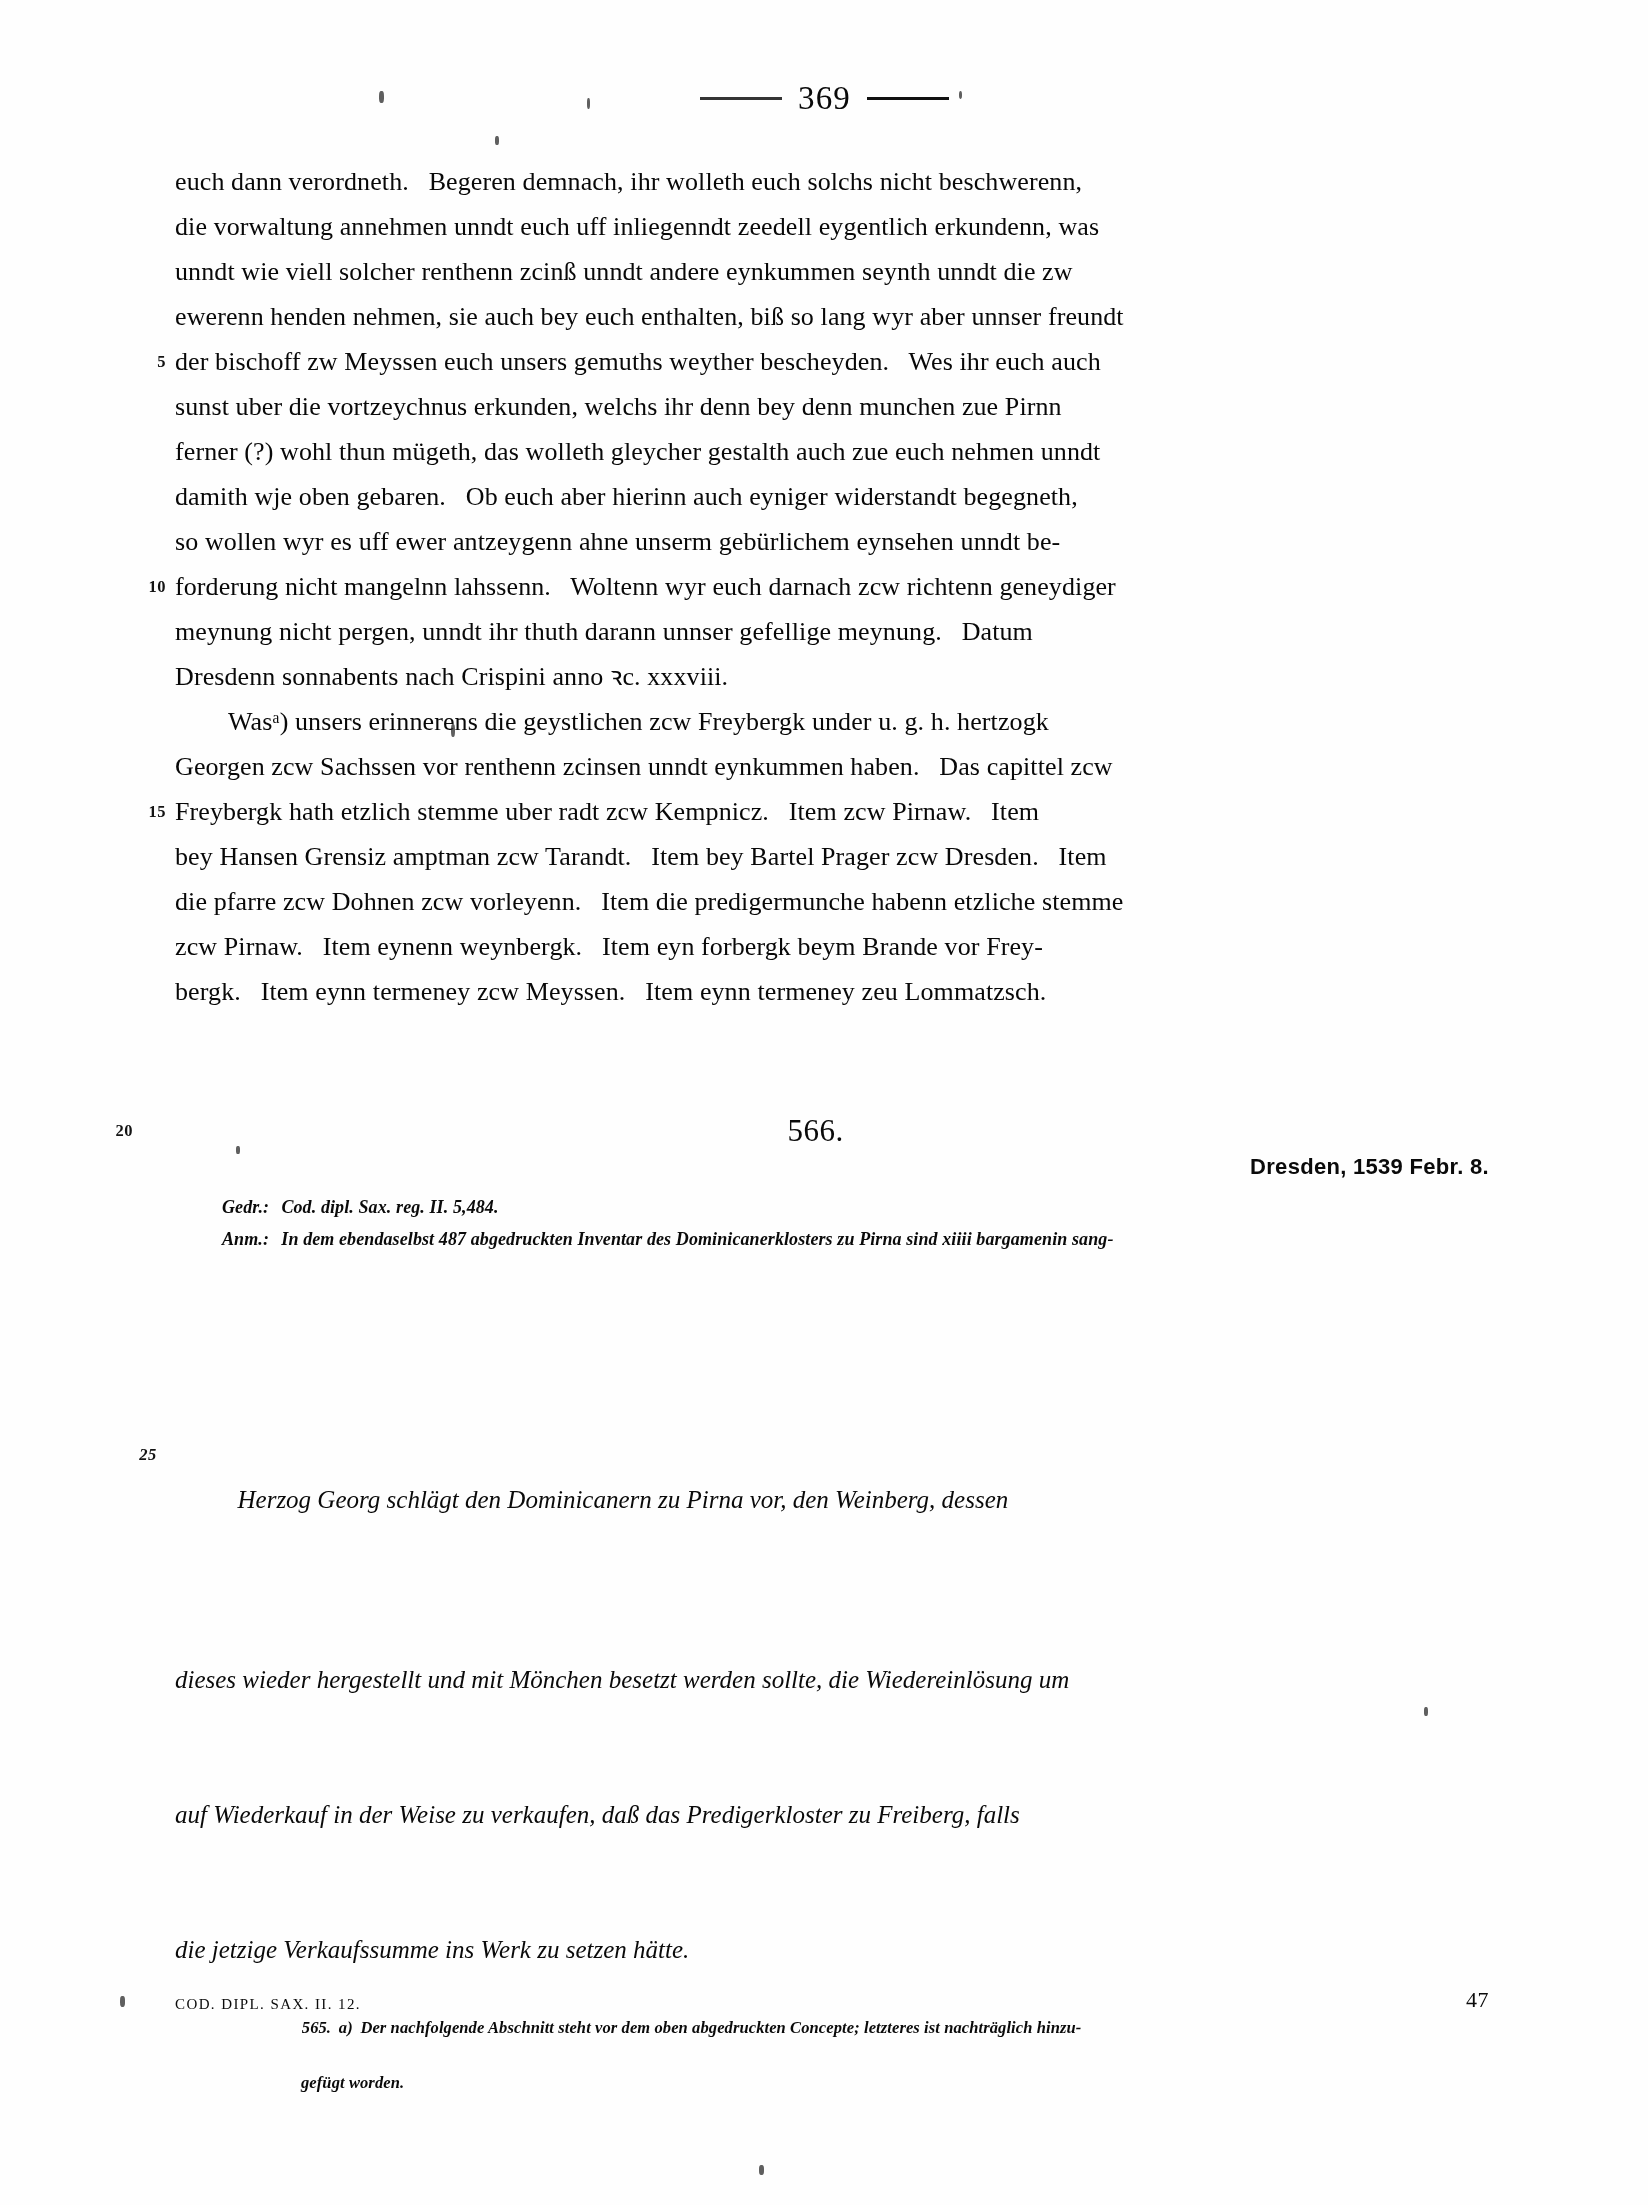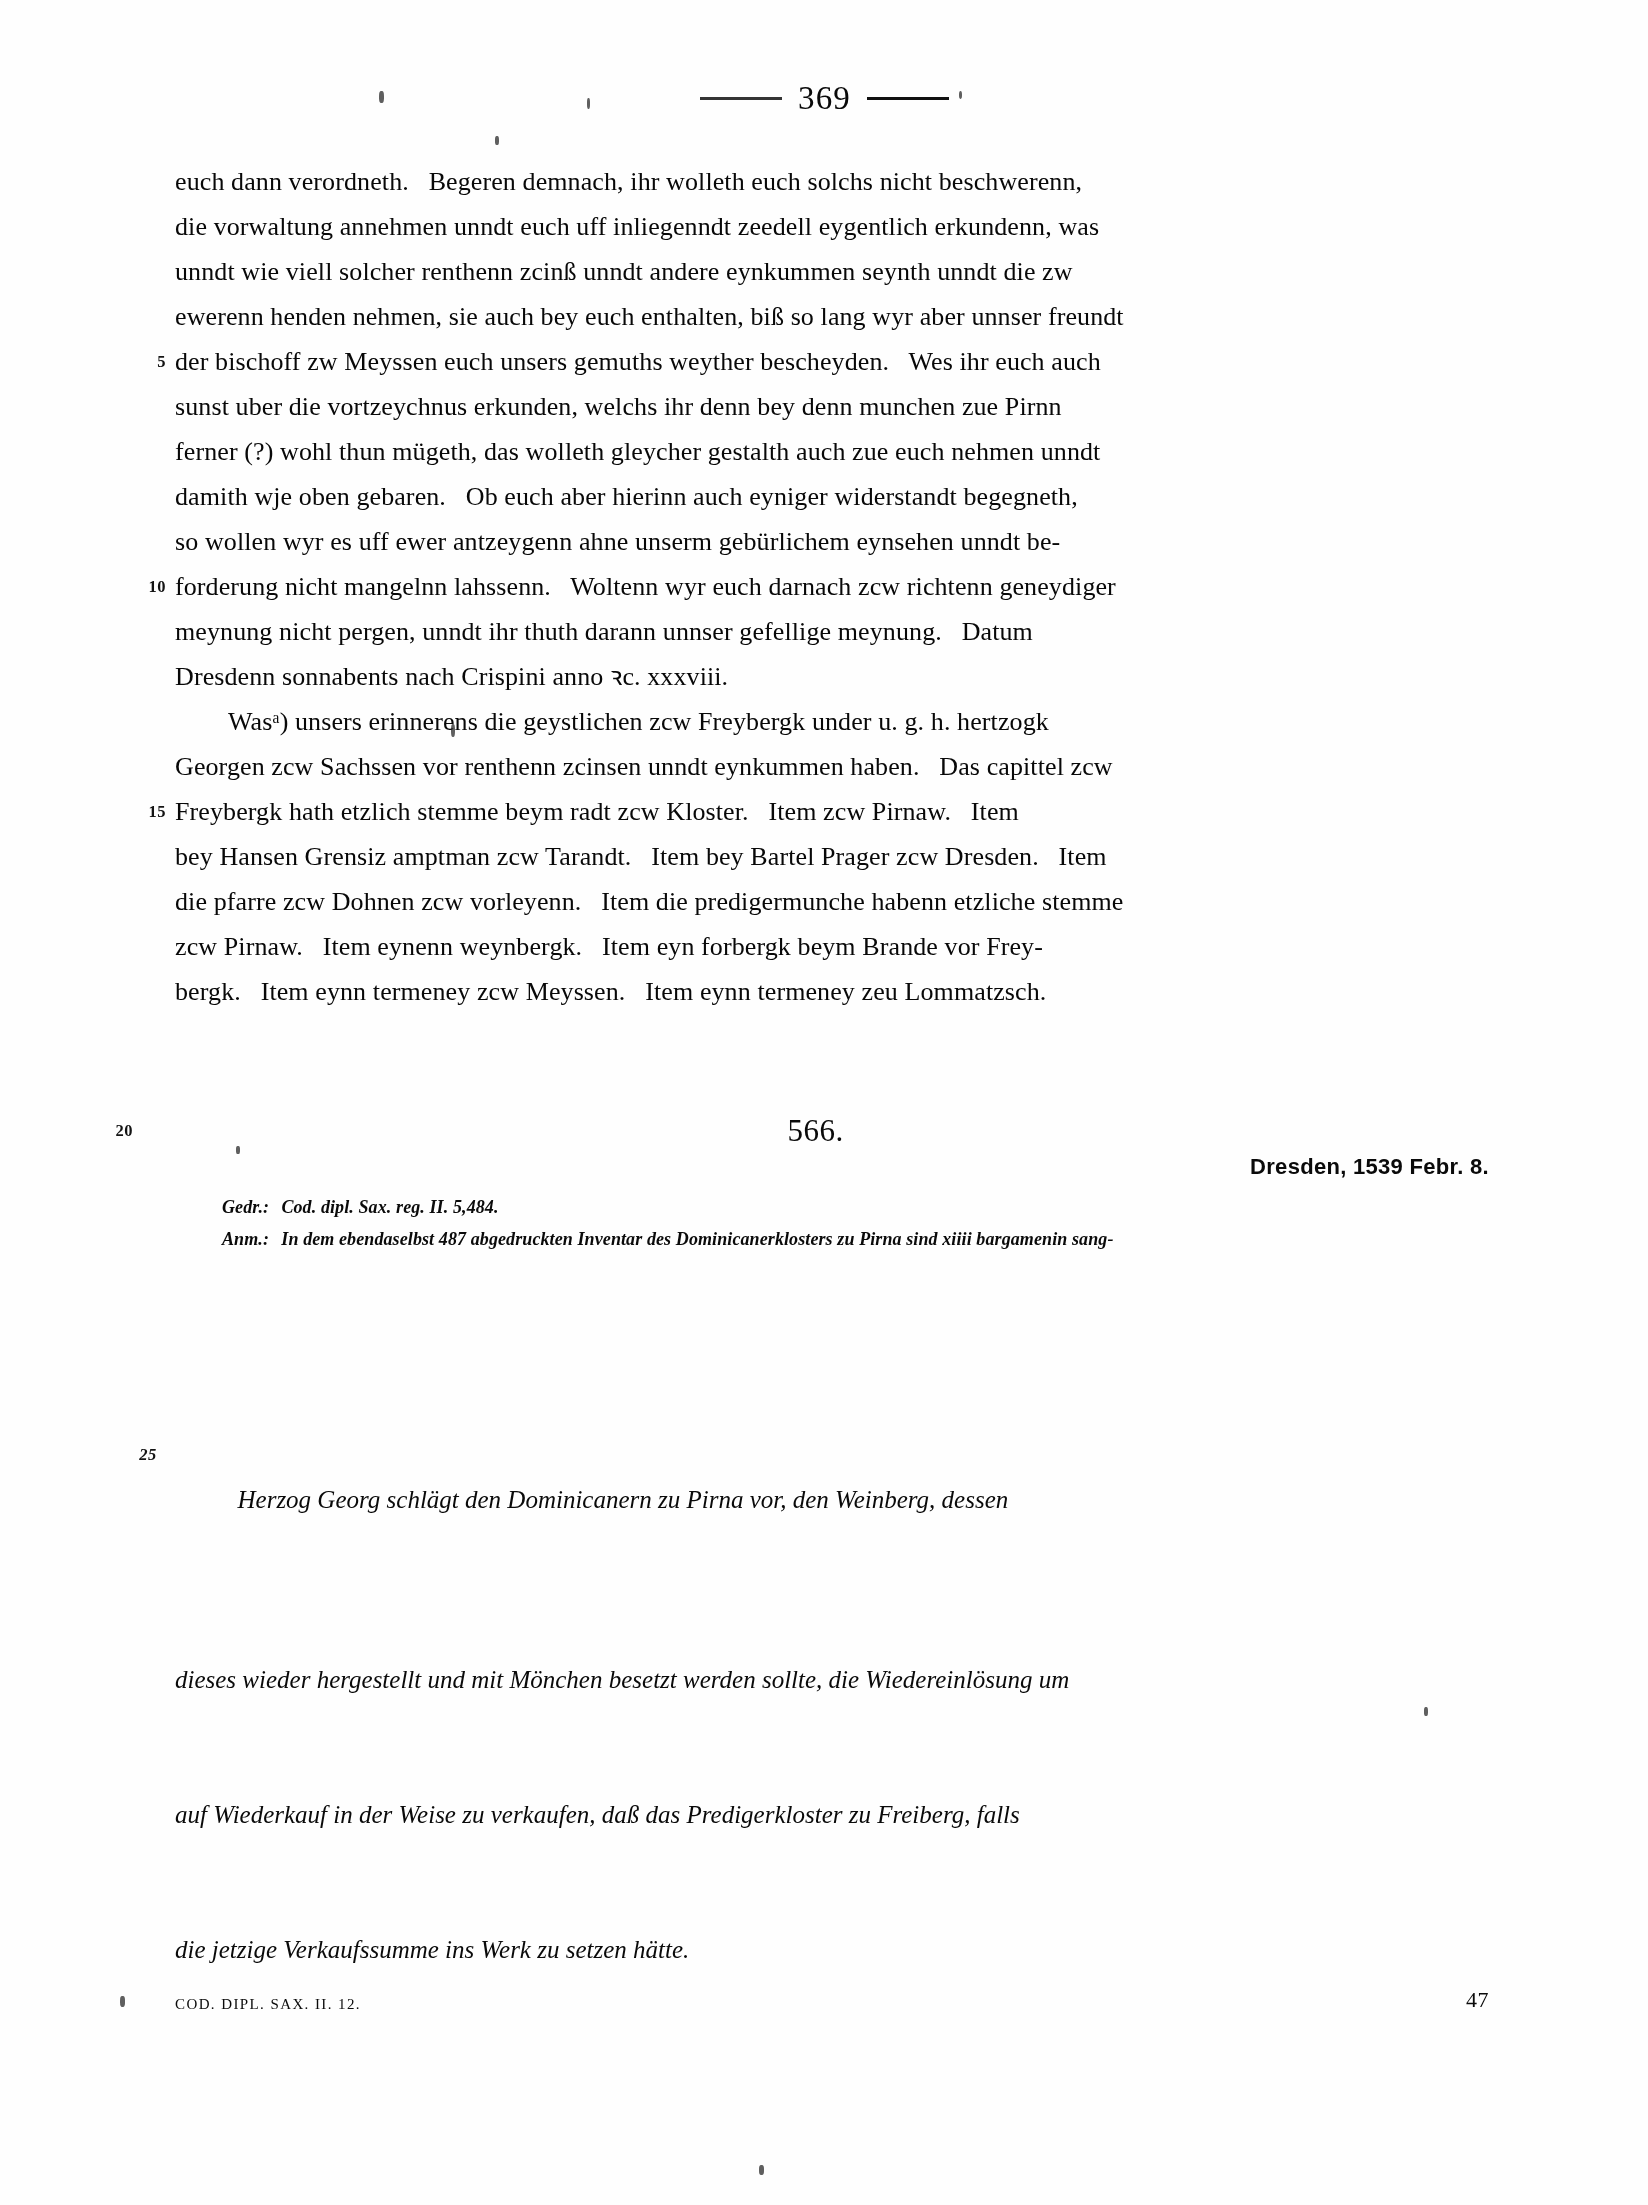--- a/index.html
+++ b/index.html
@@ -206,21 +206,21 @@
       <div class="doc-line"><span class="lineno"></span><span>damith wje oben gebaren.   Ob euch aber hierinn auch eyniger widerstandt begegneth,</span></div>
       <div class="doc-line"><span class="lineno"></span><span>so wollen wyr es uff ewer antzeygenn ahne unserm gebürlichem eynsehen unndt be-</span></div>
       <div class="doc-line"><span class="lineno">10</span><span>forderung nicht mangelnn lahssenn.   Woltenn wyr euch darnach zcw richtenn geneydiger</span></div>
       <div class="doc-line"><span class="lineno"></span><span>meynung nicht pergen, unndt ihr thuth darann unnser gefellige meynung.   Datum</span></div>
       <div class="doc-line"><span class="lineno"></span><span>Dresdenn sonnabents nach Crispini anno ꝛc. xxxviii.</span></div>
     </div>
 
     <div>
       <div class="doc-line indent-par"><span class="lineno"></span><span>Wasᵃ) unsers erinnerens die geystlichen zcw Freybergk under u. g. h. hertzogk</span></div>
       <div class="doc-line"><span class="lineno"></span><span>Georgen zcw Sachssen vor renthenn zcinsen unndt eynkummen haben.   Das capittel zcw</span></div>
-      <div class="doc-line"><span class="lineno">15</span><span>Freybergk hath etzlich stemme beym radt zcw Kloster.   Item zcw Pirnaw.   Item</span></div>
+      <div class="doc-line"><span class="lineno">15</span><span>Freybergk hath etzlich stemme uber radt zcw Kempnicz.   Item zcw Pirnaw.   Item</span></div>
       <div class="doc-line"><span class="lineno"></span><span>bey Hansen Grensiz amptman zcw Tarandt.   Item bey Bartel Prager zcw Dresden.   Item</span></div>
       <div class="doc-line"><span class="lineno"></span><span>die pfarre zcw Dohnen zcw vorleyenn.   Item die predigermunche habenn etzliche stemme</span></div>
       <div class="doc-line"><span class="lineno"></span><span>zcw Pirnaw.   Item eynenn weynbergk.   Item eyn forbergk beym Brande vor Frey-</span></div>
       <div class="doc-line"><span class="lineno"></span><span>bergk.   Item eynn termeney zcw Meyssen.   Item eynn termeney zeu Lommatzsch.</span></div>
     </div>
 
     <div class="section-block" style="margin-top:96px;">
       <div class="section-no" style="position:relative;">
         <span class="lineno" style="line-height:41px;">20</span>
         <span>566.</span>
@@ -243,20 +243,28 @@
           <span>Herzog Georg schlägt den Dominicanern zu Pirna vor, den Weinberg, dessen</span>
         </div>
         <div><span>dieses wieder hergestellt und mit Mönchen besetzt werden sollte, die Wiedereinlösung um</span></div>
         <div><span>auf Wiederkauf in der Weise zu verkaufen, daß das Predigerkloster zu Freiberg, falls</span></div>
         <div><span>die jetzige Verkaufssumme ins Werk zu setzen hätte.</span></div>
       </div>
     </div>
 
   </div>
 
+  <div class="footnote">
+    <div class="footnote-line">
+      <span>
+        <span class="fn-marker">565.</span><span style="margin-left:7.7px;">a)</span><span style="margin-left:7.7px;">Der nachfolgende Abschnitt steht vor dem oben abgedruckten Concepte; letzteres ist nachträglich hinzu-</span>
+      </span>
+    </div>
+    <div class="footnote-line cont">gefügt worden.</div>
+  </div>
 
   <div class="page-foot">
     <span class="signature">COD. DIPL. SAX. II. 12.</span>
     <span class="sheet-no">47</span>
   </div>
 
 </div>
 
 
 </body></html>

